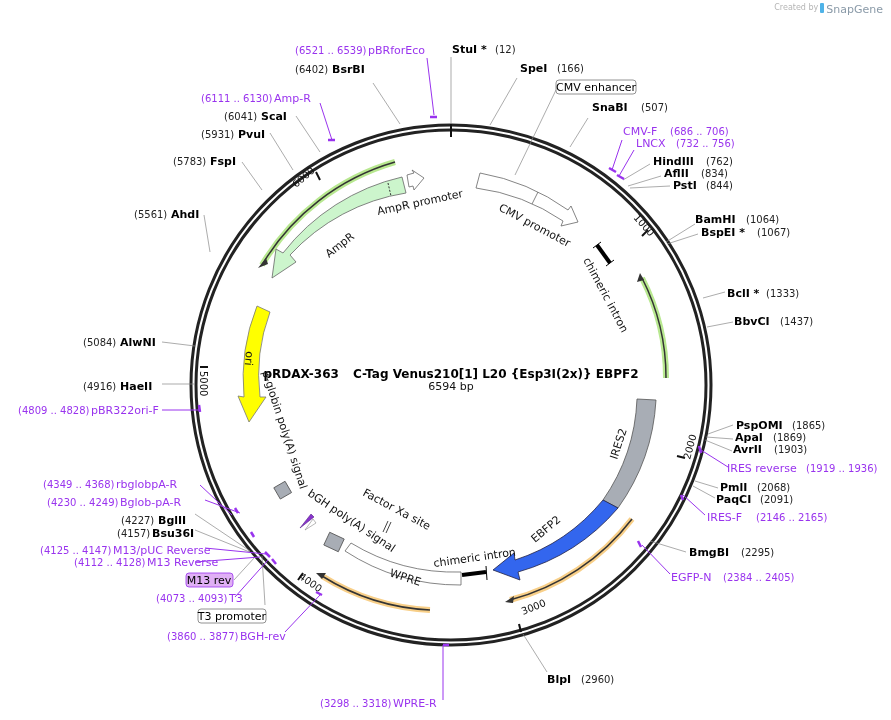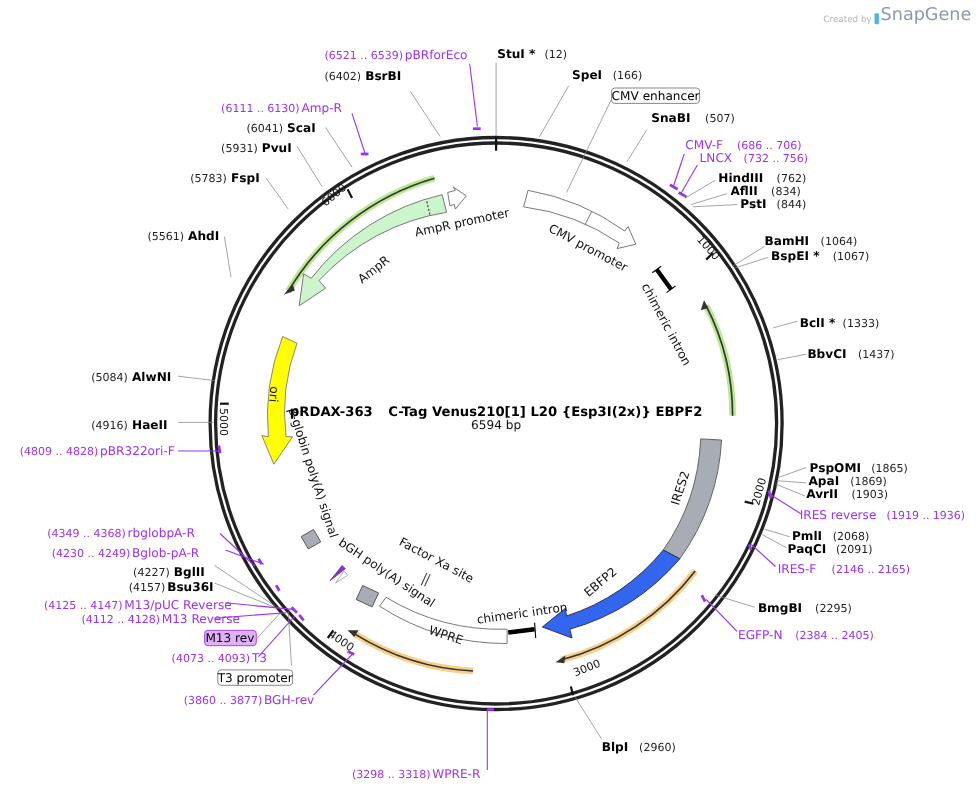--- a/index.html
+++ b/index.html
@@ -9,22 +9,22 @@
   .lbl { font-family:"DejaVu Sans", sans-serif; font-size:11px; fill:#000; }
   .enz { font-weight:bold; font-size:11px; fill:#000; }
   .pos { font-size:10px; fill:#222; }
   .primer { font-size:11px; fill:#9933ee; }
   .primer-pos { font-size:10px; fill:#9933ee; }
   .feat-lbl { font-size:11px; fill:#111; }
   .title { font-weight:bold; font-size:12px; fill:#000; }
   .subtitle { font-size:11px; fill:#111; }
   .tick-lbl { font-size:10px; fill:#111; }
   .credit { position:absolute; right:8px; top:3px; font-size:8px; color:#b5b5b5;
-            font-family:"DejaVu Sans", sans-serif; display:flex; align-items:flex-end; gap:2px; }
-  .credit .brand { font-size:16px; color:#8a9aa8; }
+            font-family:"DejaVu Sans", sans-serif; display:flex; align-items:flex-start; gap:2px; }
+  .credit .brand { font-size:11px; color:#8a9aa8; }
   .credit .logo { width:4px; height:10px; background:#4fb3e8; border-radius:1px; display:inline-block; }
 </style>
 </head>
 <body>
 
 <div class="credit">
   <span>Created by</span>
   <span class="logo"></span>
   <span class="brand">SnapGene</span>
 </div>

